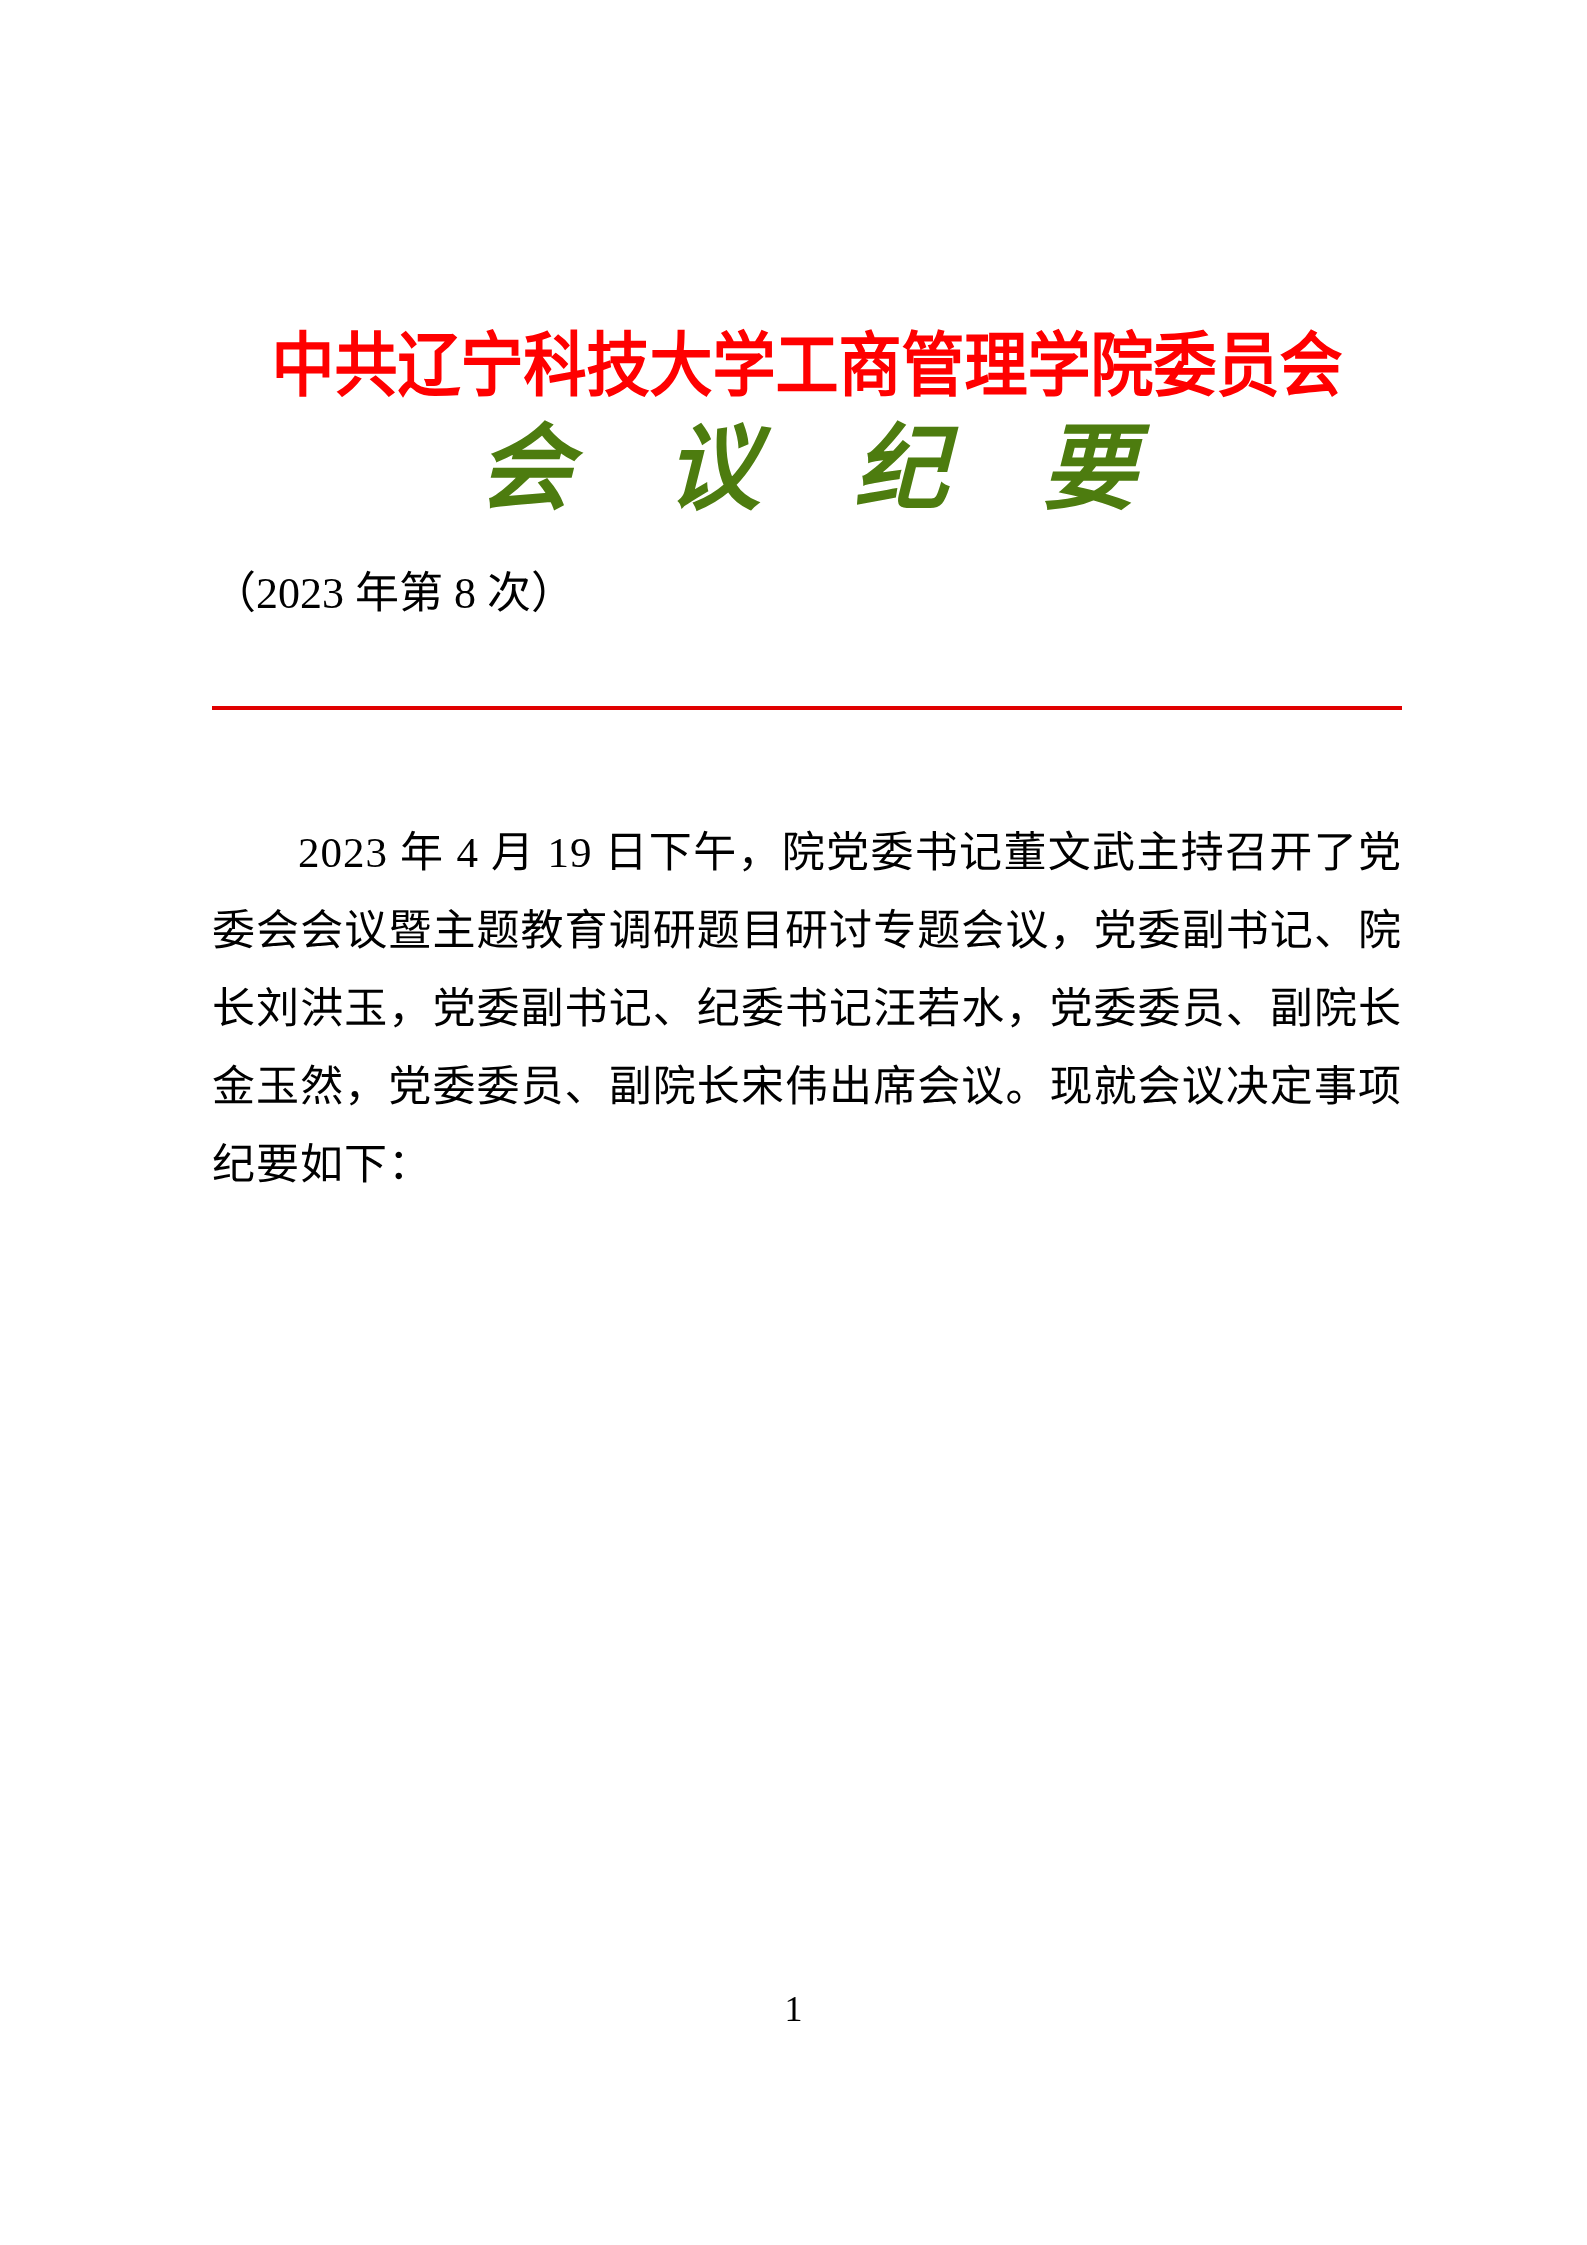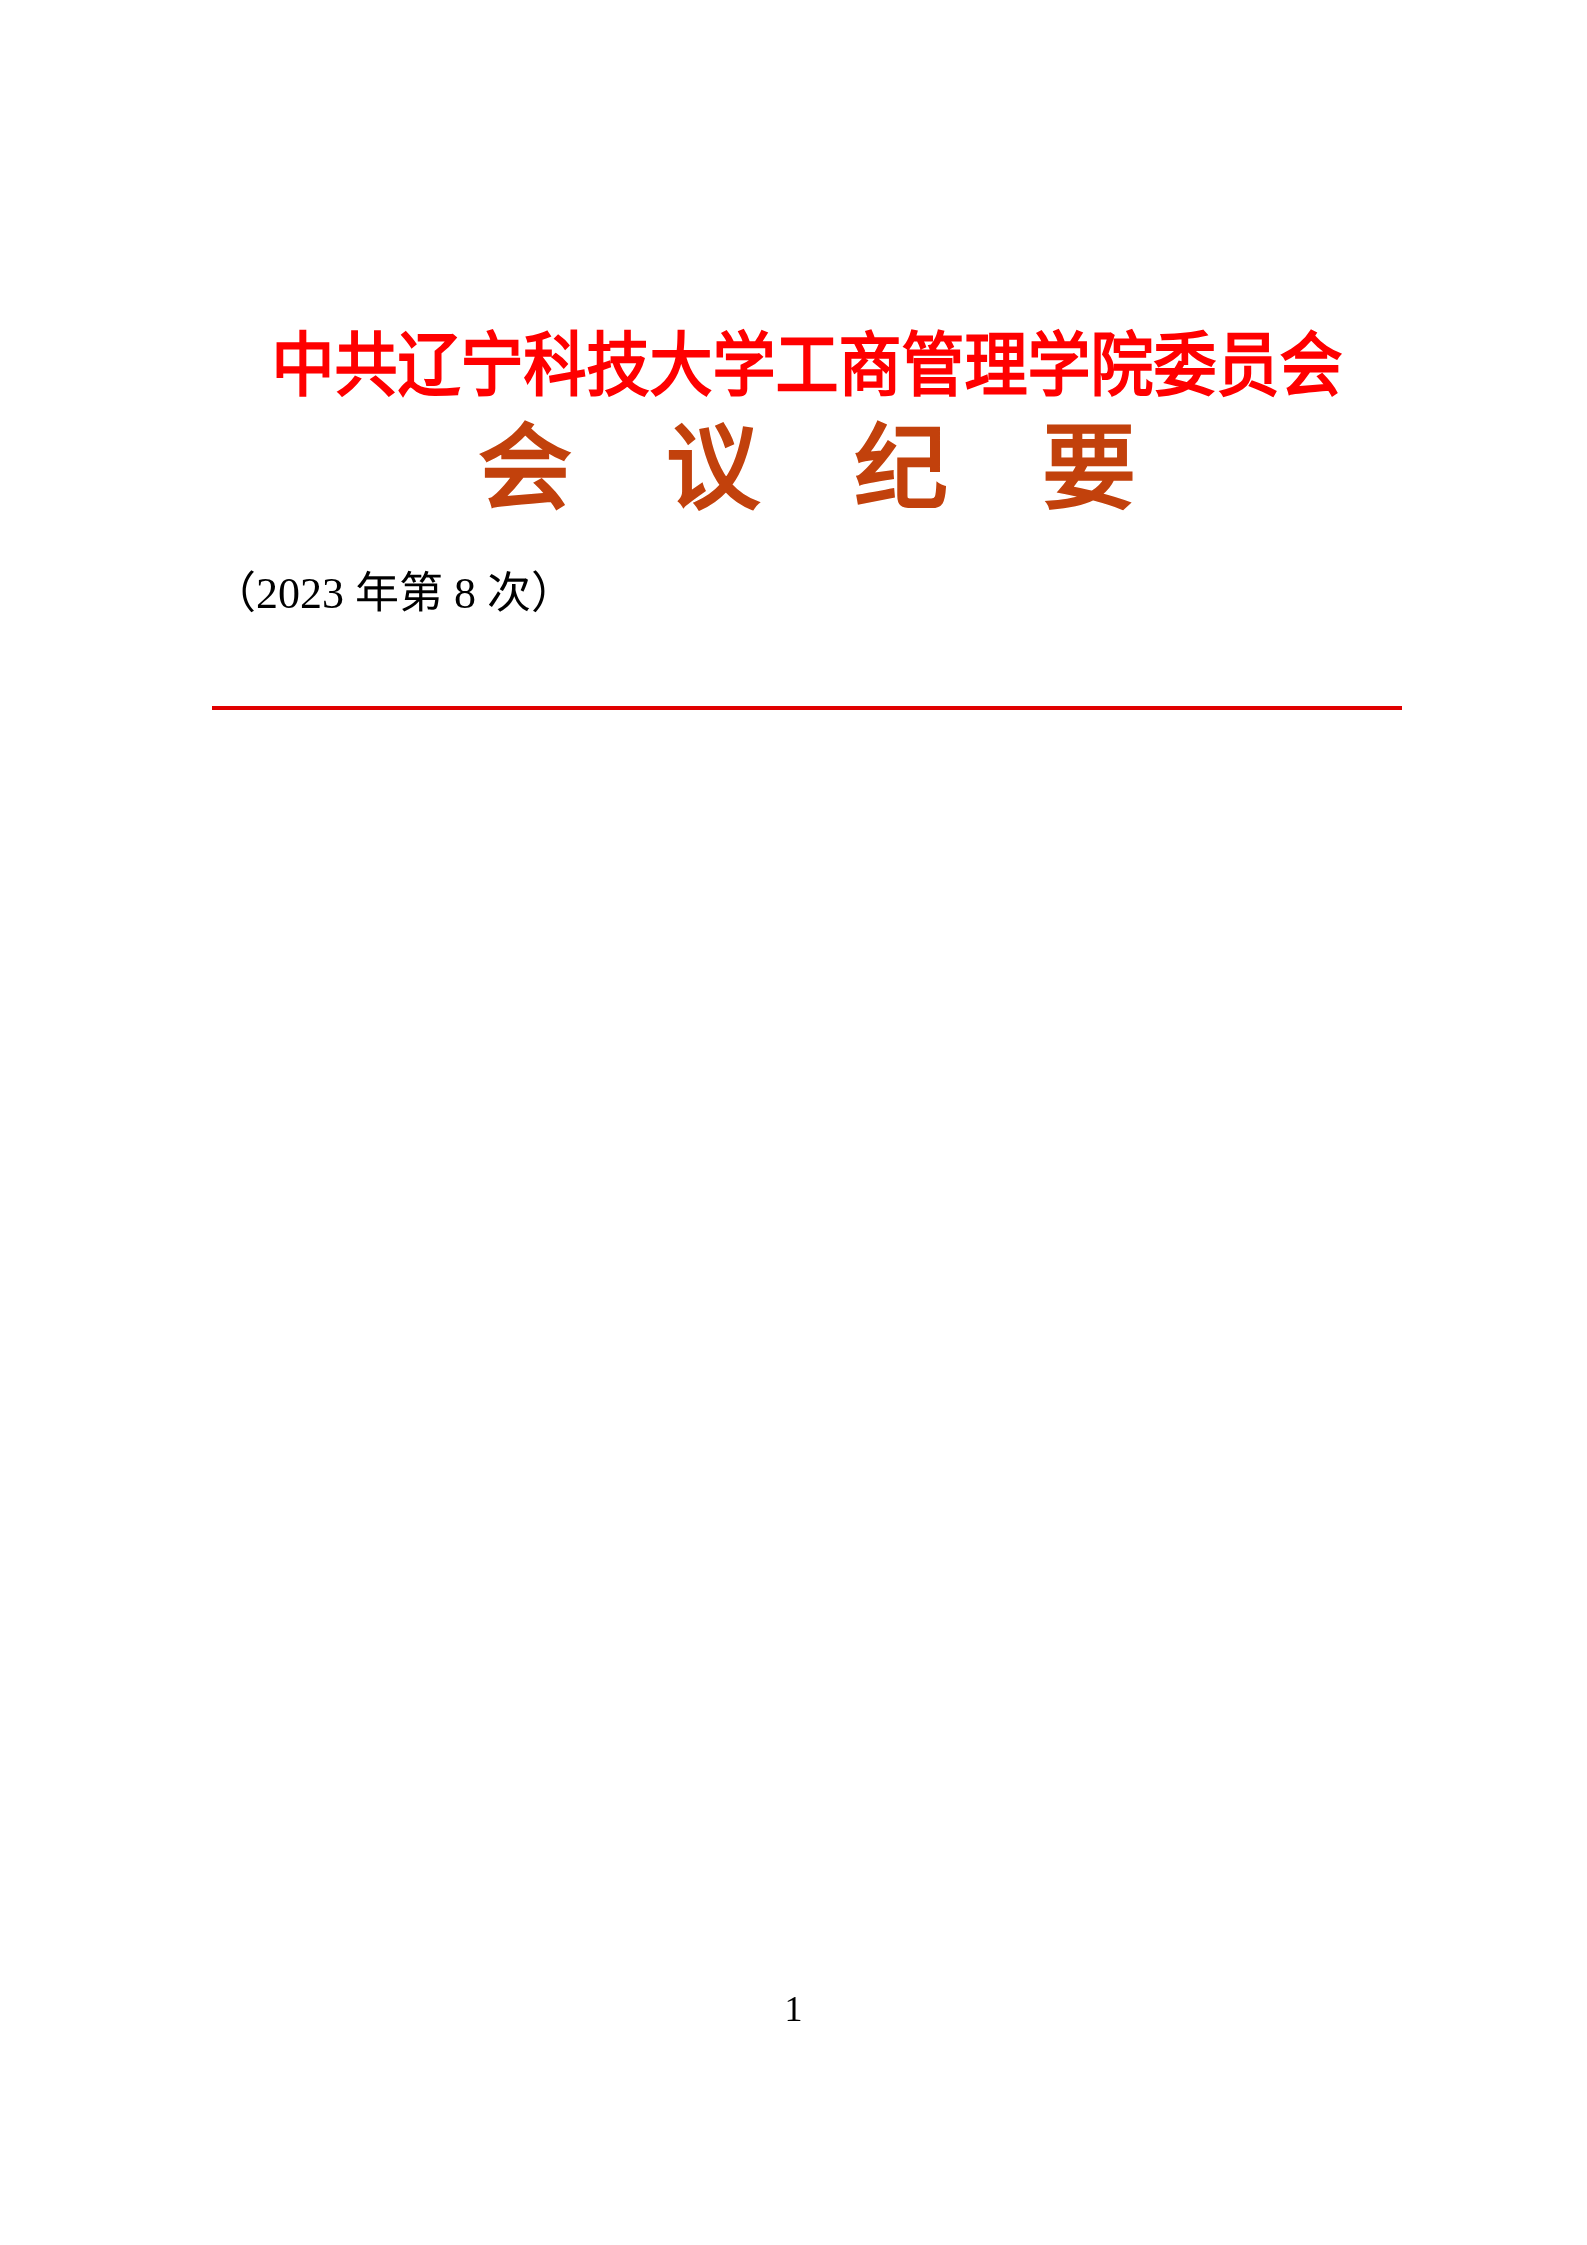--- a/index.html
+++ b/index.html
@@ -35,22 +35,23 @@
     white-space: nowrap;
   }
   .doc-title {
     margin: 0;
     margin-top: 62px;
     text-align: center;
     font-family: "Liberation Sans", sans-serif;
     font-weight: 900;
     font-size: 94px;
     line-height: 1.0;
-    color: #c2410c;
+    color: #4d7c0f;
     white-space: nowrap;
+    font-style: italic;
   }
   .session-line {
     margin: 0;
     margin-top: 56px;
     text-align: left;
     font-family: "Liberation Serif", serif;
     font-size: 44px;
     line-height: 1.0;
     color: #000000;
     white-space: nowrap;
@@ -94,18 +95,19 @@
 
     <h1 class="org-title">中共辽宁科技大学工商管理学院委员会</h1>
 
     <h2 class="doc-title">会　议　纪　要</h2>
 
     <div class="session-line">（2023 年第 8 次）</div>
 
     <div class="red-rule"></div>
 
     <div class="body-text">
+      <p>2023 年 4 月 19 日下午，院党委书记董文武主持召开了党委会会议暨主题教育调研题目研讨专题会议，党委副书记、院长刘洪玉，党委副书记、纪委书记汪若水，党委委员、副院长金玉然，党委委员、副院长宋伟出席会议。现就会议决定事项纪要如下：</p>
     </div>
 
   </div>
 
   <div class="page-number">1</div>
 </div>
 
 </body></html>

